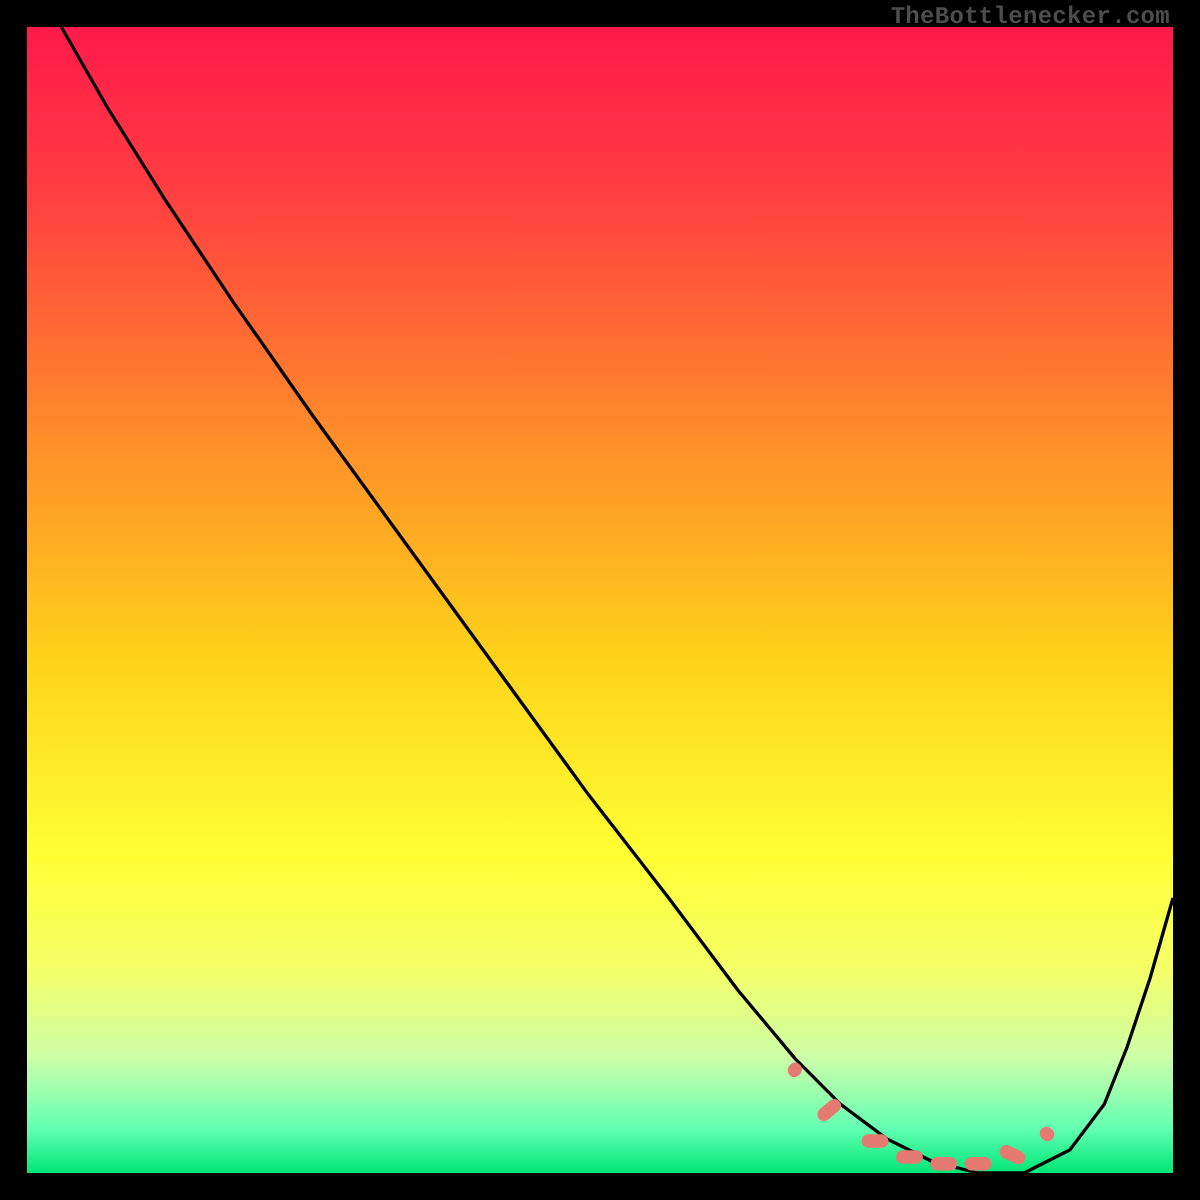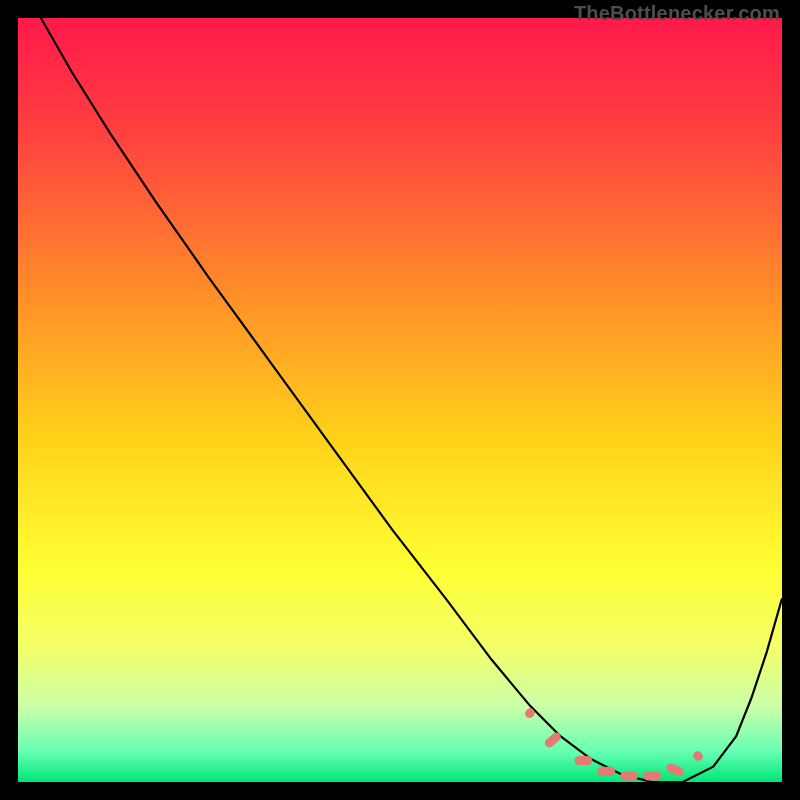--- a/index.html
+++ b/index.html
@@ -22,22 +22,22 @@
     position: absolute;
     left: 0;
     top: 0;
     width: 764px;
     height: 764px;
   }
   .watermark {
     position: absolute;
     top: 2px;
     right: 20px;
-    font-family: Liberation Sans, sans-serif;
-    font-size: 20px;
+    font-family: Liberation Mono, monospace;
+    font-size: 16px;
     font-weight: 600;
     color: #4d4d4d;
     letter-spacing: 0.2px;
     user-select: none;
   }
 </style>
 </head>
 <body>
 
 <div class="frame">

